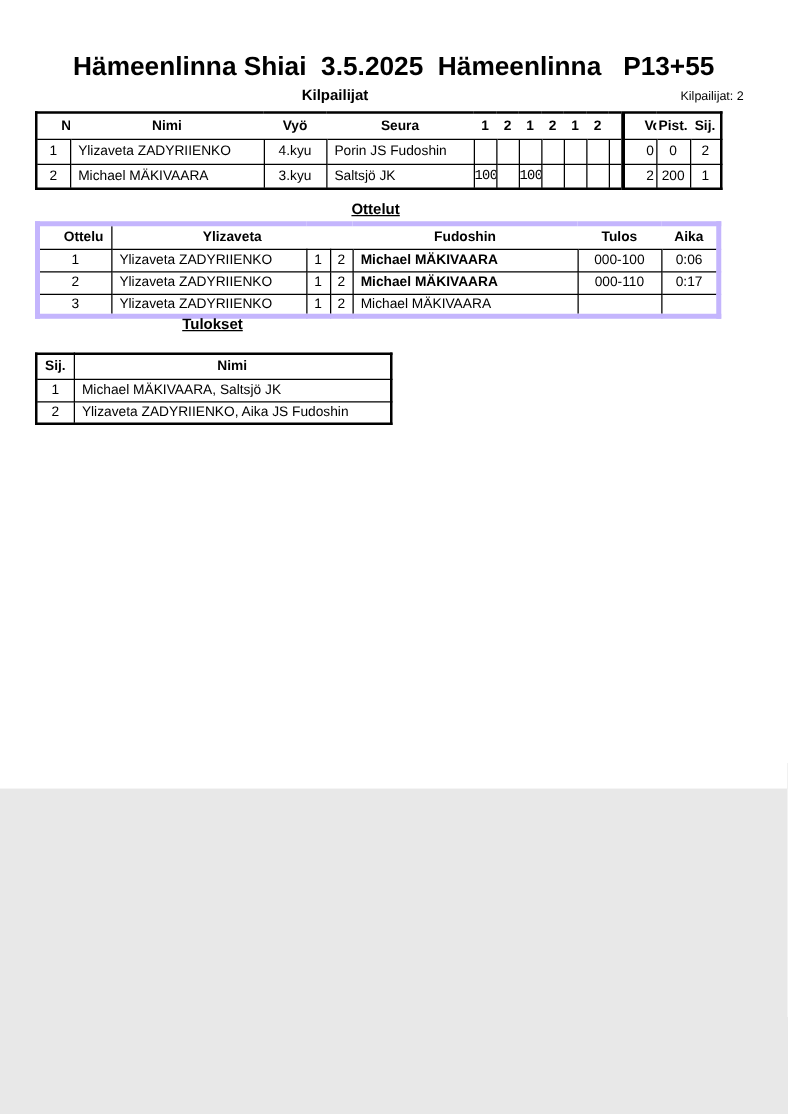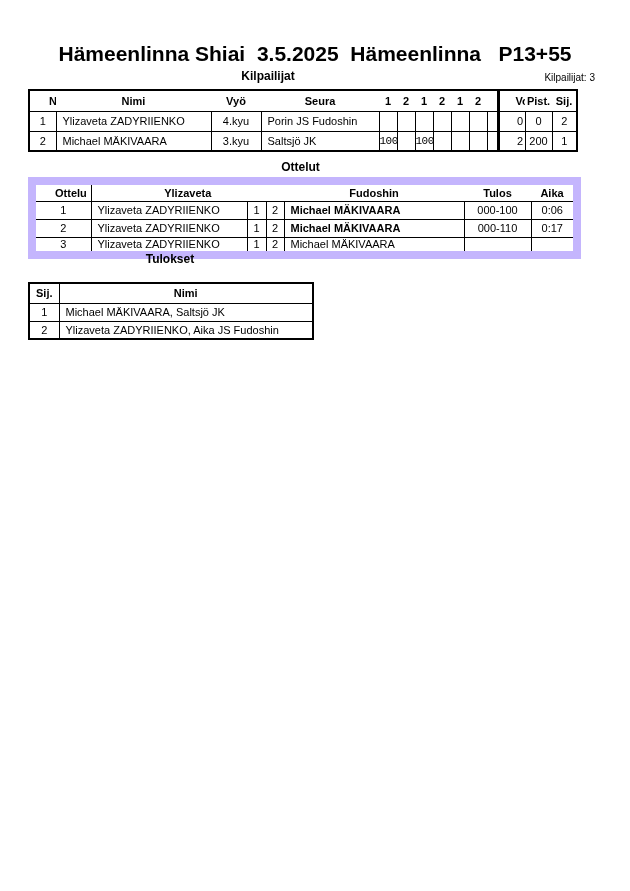--- a/index.html
+++ b/index.html
@@ -1,58 +1,58 @@
 <!DOCTYPE html>
 <html><head>
 <meta charset="utf-8">
 <style>
   * { margin:0; padding:0; box-sizing:border-box; }
   html,body { background:#e8e8e8; }
   body { font-family:"Liberation Sans", sans-serif; color:#000; }
-  .page { position:relative; width:630px; height:891px; background:#ffffff; overflow:hidden; }
+  .page { position:relative; width:630px; height:631px; background:#ffffff; overflow:hidden; }
 
   .doc-title { position:absolute; top:42px; left:0; width:630px; text-align:center;
                font-size:21px; font-weight:bold; white-space:pre; }
   .sub-title { position:absolute; top:69px; left:0; width:536px; text-align:center;
                font-size:12px; font-weight:bold; }
   .count-label { position:absolute; top:72px; right:35px; font-size:10px; }
 
-  .sec-title { position:absolute; font-size:12px; font-weight:bold; text-align:center; line-height:14px; }
+  .sec-title { position:absolute; font-size:12px; font-weight:bold; text-align:center; line-height:14px;text-decoration:underline; }
   #ottelut-title  { top:160px; left:28px; width:545px; }
   #tulokset-title { top:252px; left:28px; width:284px; }
 
   table { border-collapse:collapse; table-layout:fixed; position:absolute; background:#fff; }
   th, td { font-size:11px; padding:0; overflow:hidden; white-space:nowrap;
            vertical-align:middle; text-align:center; }
   th { font-weight:bold; border:none; border-bottom:1px solid #000; }
   td { border:1px solid #000; }
 
   .t1 { top:89px;  left:28px; width:548px; border:2px solid #000; }
   .t1 th { height:21px; } .t1 td { height:20px; }
-  .t2 { top:177px; left:28px; width:545px; border:8px solid #c4b5fd; }
+  .t2 { top:177px; left:28px; width:545px; border:4px solid #c4b5fd; }
   .t2 th { height:20px; } .t2 td { height:18px; }
   .t3 { top:282px; left:28px; width:284px; border:2px solid #000; }
   .t3 th { height:20px; } .t3 td { height:18px; }
 
   .left  { text-align:left; padding-left:6px; }
   .hfirst{ text-align:left; padding-left:19px; }
   .hdiv  { border-right:1px solid #000; }
   .sep   { border-left:3px solid #000 !important;padding-left:16px; }
   .score { letter-spacing:-0.5px;font-family:Liberation Mono, monospace; }
   .winner{ font-weight:bold; }
   .normal{ font-weight:normal; }
 </style>
 </head>
 <body>
 
 <div class="page">
 
   <div class="doc-title">Hämeenlinna Shiai  3.5.2025  Hämeenlinna   P13+55</div>
   <div class="sub-title">Kilpailijat</div>
-  <div class="count-label">Kilpailijat: 3</div>
+  <div class="count-label">Kilpailijat: 2</div>
 
   <table class="t1">
     <colgroup>
       <col style="width:27px">
         <col style="width:155px">
         <col style="width:50px">
         <col style="width:118px">
       <col style="width:18px">
         <col style="width:18px">
         <col style="width:18px">

